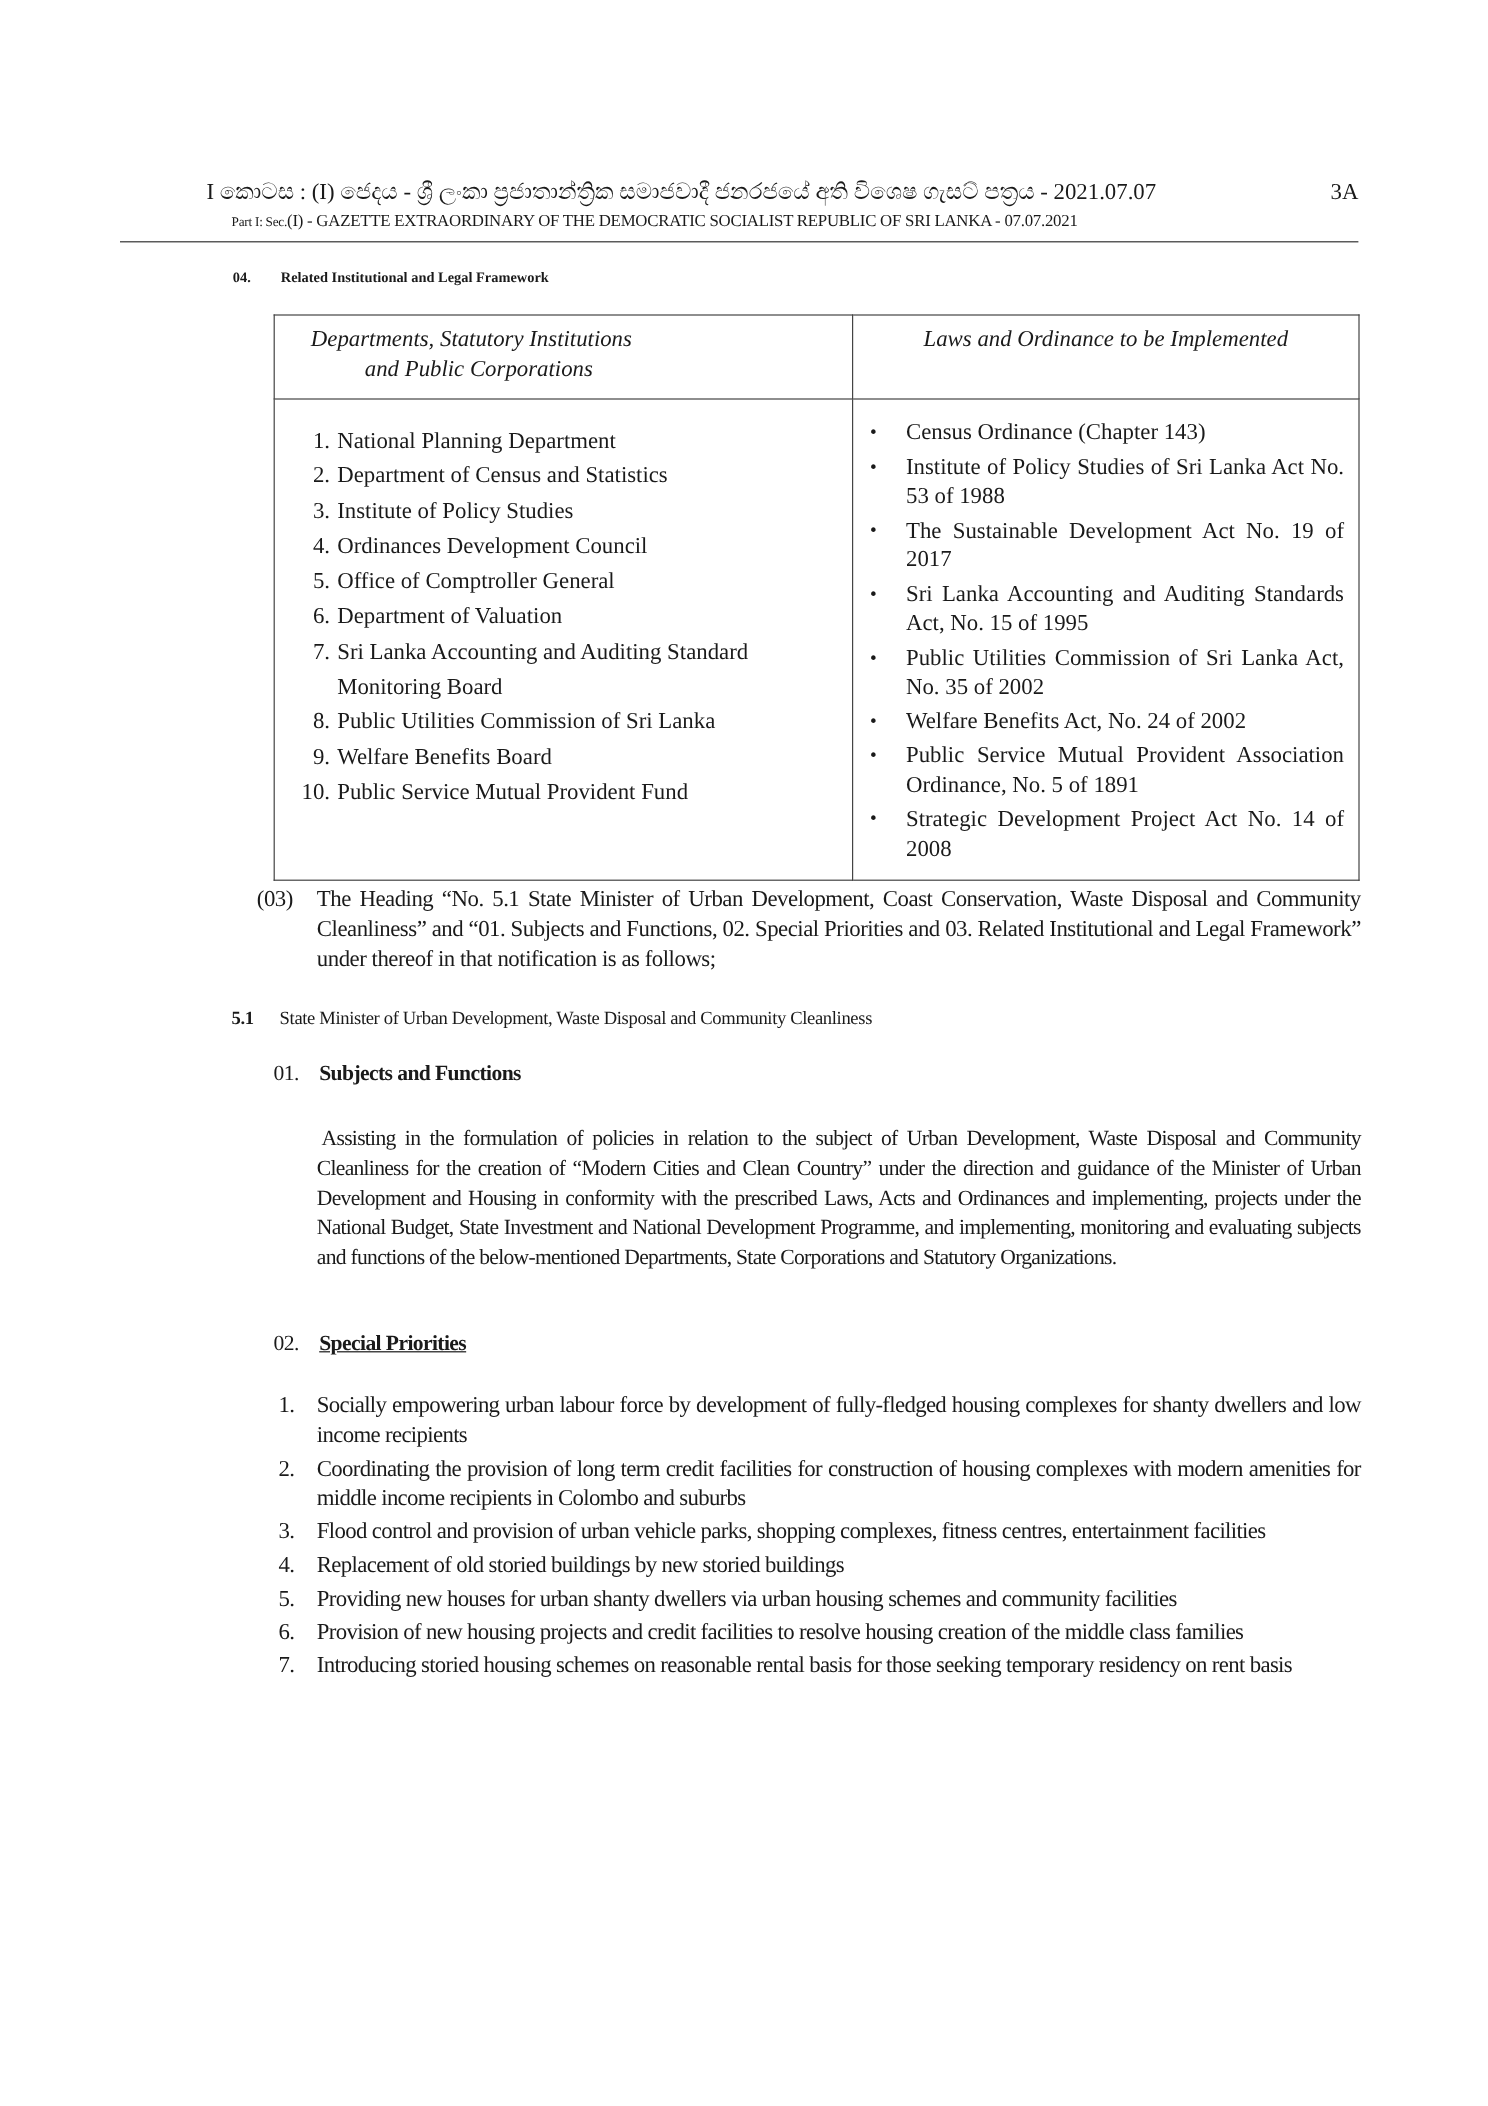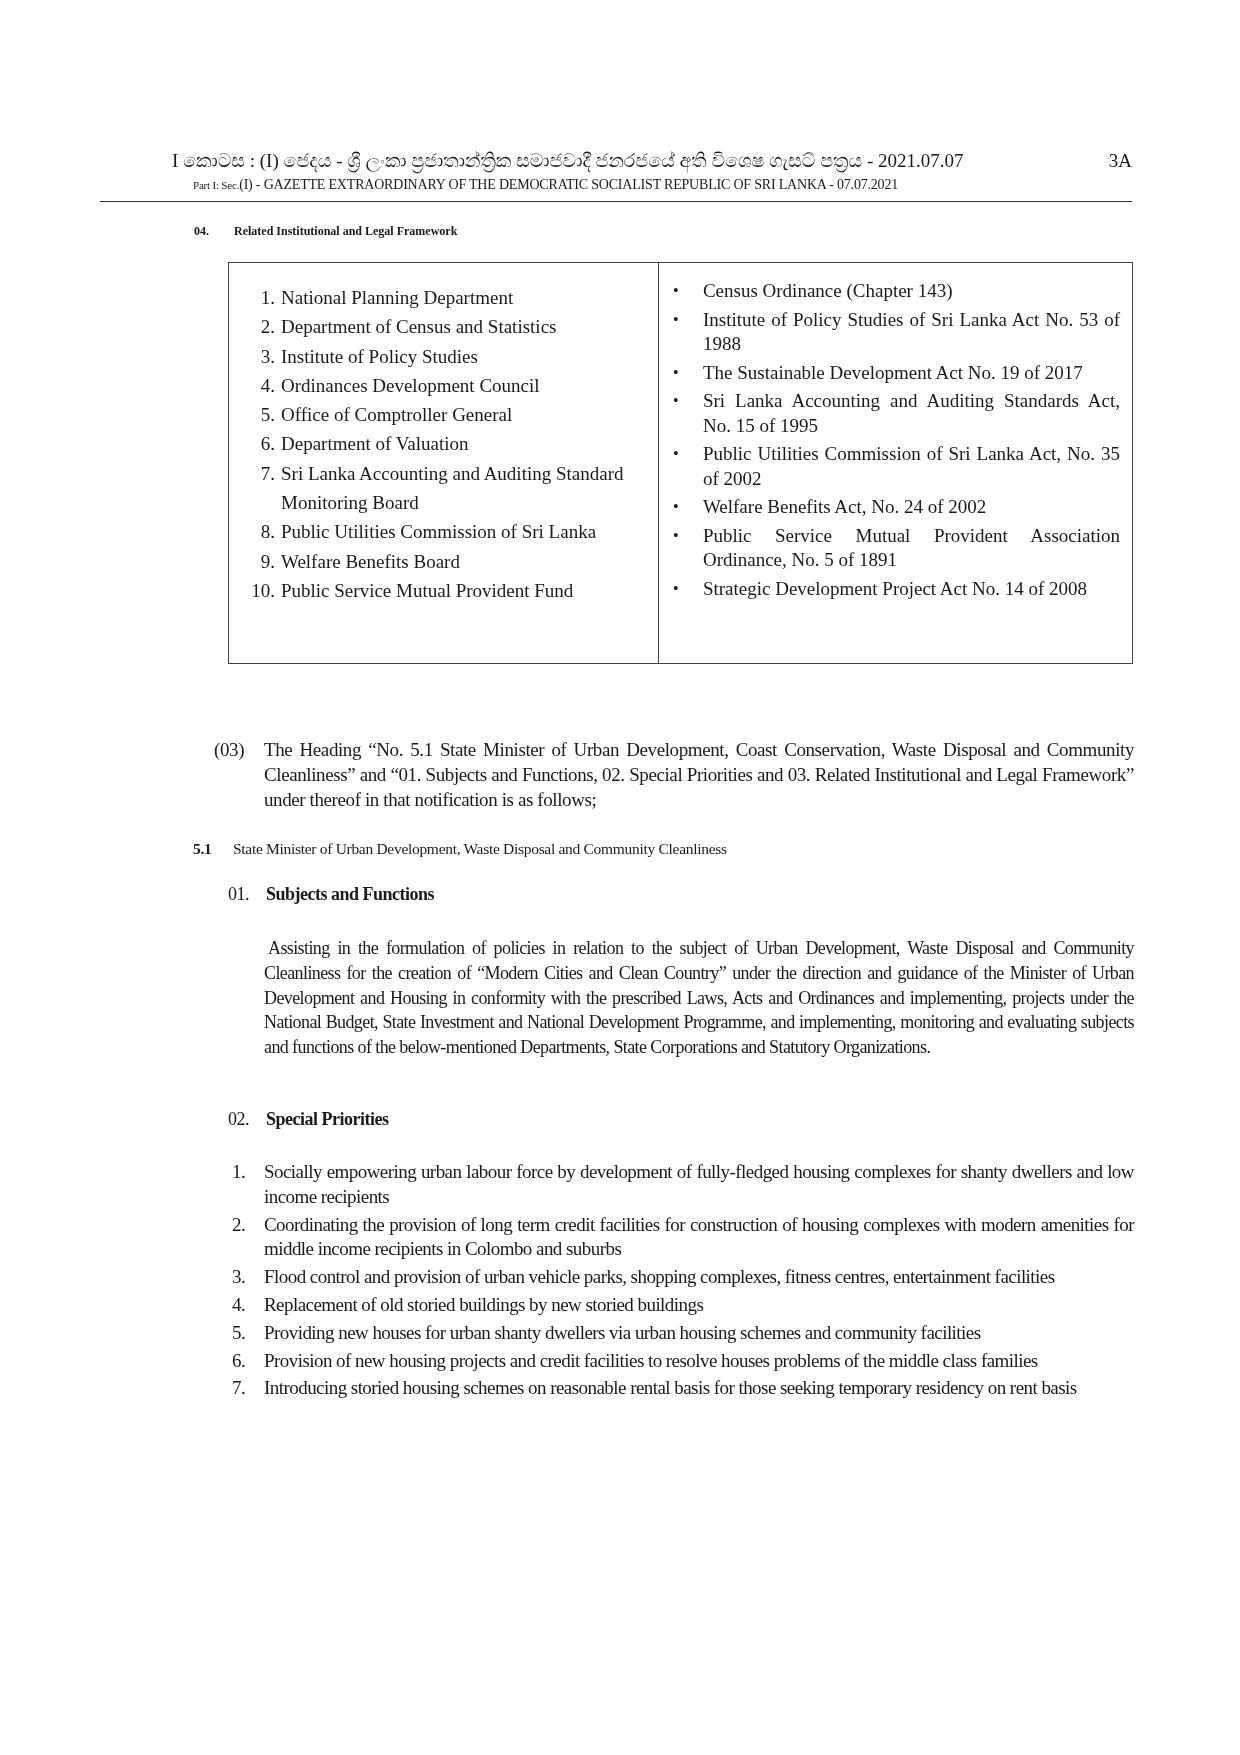--- a/index.html
+++ b/index.html
@@ -49,21 +49,21 @@
   .para03 .lbl { position: absolute; left: 0; top: 0; }
   .para03 .txt { padding-left: 50px; text-align: justify; display: block; }
 
   .sec51 { left: 193px; top: 840px; font-size: 15.5px; white-space: nowrap; letter-spacing: -0.3px; }
   .sec51 .num { font-weight: bold; display: inline-block; width: 40px; }
 
   .sub-head { left: 228px; font-size: 18px; letter-spacing: -0.5px; white-space: nowrap; }
   .sub-head .num { display: inline-block; width: 38px; }
   .sub-head .ttl { font-weight: bold; }
   .sub01 { top: 884px; }
-  .sub02 { top: 1109px; }
+  .sub02 { top: 1109px; text-decoration: underline; }
 
   .subj-para {
     left: 264px; top: 936px; width: 870px; font-size: 18px; line-height: 24.8px;
     text-align: justify; letter-spacing: -0.6px; text-indent: 4px;
   }
 
   .prio-list {
     left: 232px; top: 1160px; width: 902px; margin: 0; padding: 0; list-style: none;
     font-size: 19px; letter-spacing: -0.55px;
   }
@@ -82,20 +82,27 @@
   <span class="sc">Part I</span><span class="sc">: Sec.</span><span>(I) - GAZETTE  EXTRAORDINARY OF THE DEMOCRATIC SOCIALIST REPUBLIC OF SRI LANKA - 07.07.2021</span>
 </div>
 <div class="abs hdr-rule"></div>
 
 <div class="abs sec04">
   <span class="num">04.</span><span>Related Institutional and Legal Framework</span>
 </div>
 
 <table class="frame">
   <tbody>
+      <tr>
+    <th class="th-left">
+      <span>Departments, Statutory Institutions</span>
+      <span class="l2">and Public Corporations</span>
+    </th>
+    <th class="th-right">Laws and Ordinance to be Implemented</th>
+  </tr>
   <tr>
     <td>
       <ul class="dept-list" id="dept-list">
             <li>
               <span class="n">1.</span>
               <span class="t">National Planning Department</span>
             </li>
             <li>
               <span class="n">2.</span>
               <span class="t">Department of Census and Statistics</span>
@@ -207,19 +214,19 @@
     <li>
       <span class="n">4.</span>
       <span class="t">Replacement of old storied buildings by new storied buildings</span>
     </li>
     <li>
       <span class="n">5.</span>
       <span class="t">Providing new houses for urban shanty dwellers via urban housing schemes and community facilities</span>
     </li>
     <li>
       <span class="n">6.</span>
-      <span class="t">Provision of new housing projects and credit facilities to resolve houses problems of the middle class families</span>
+      <span class="t">Provision of new housing projects and credit facilities to resolve housing creation of the middle class families</span>
     </li>
     <li>
       <span class="n">7.</span>
       <span class="t">Introducing storied housing schemes on reasonable rental basis for those seeking temporary residency on rent basis</span>
     </li>
   </ol>
 
 </body></html>

